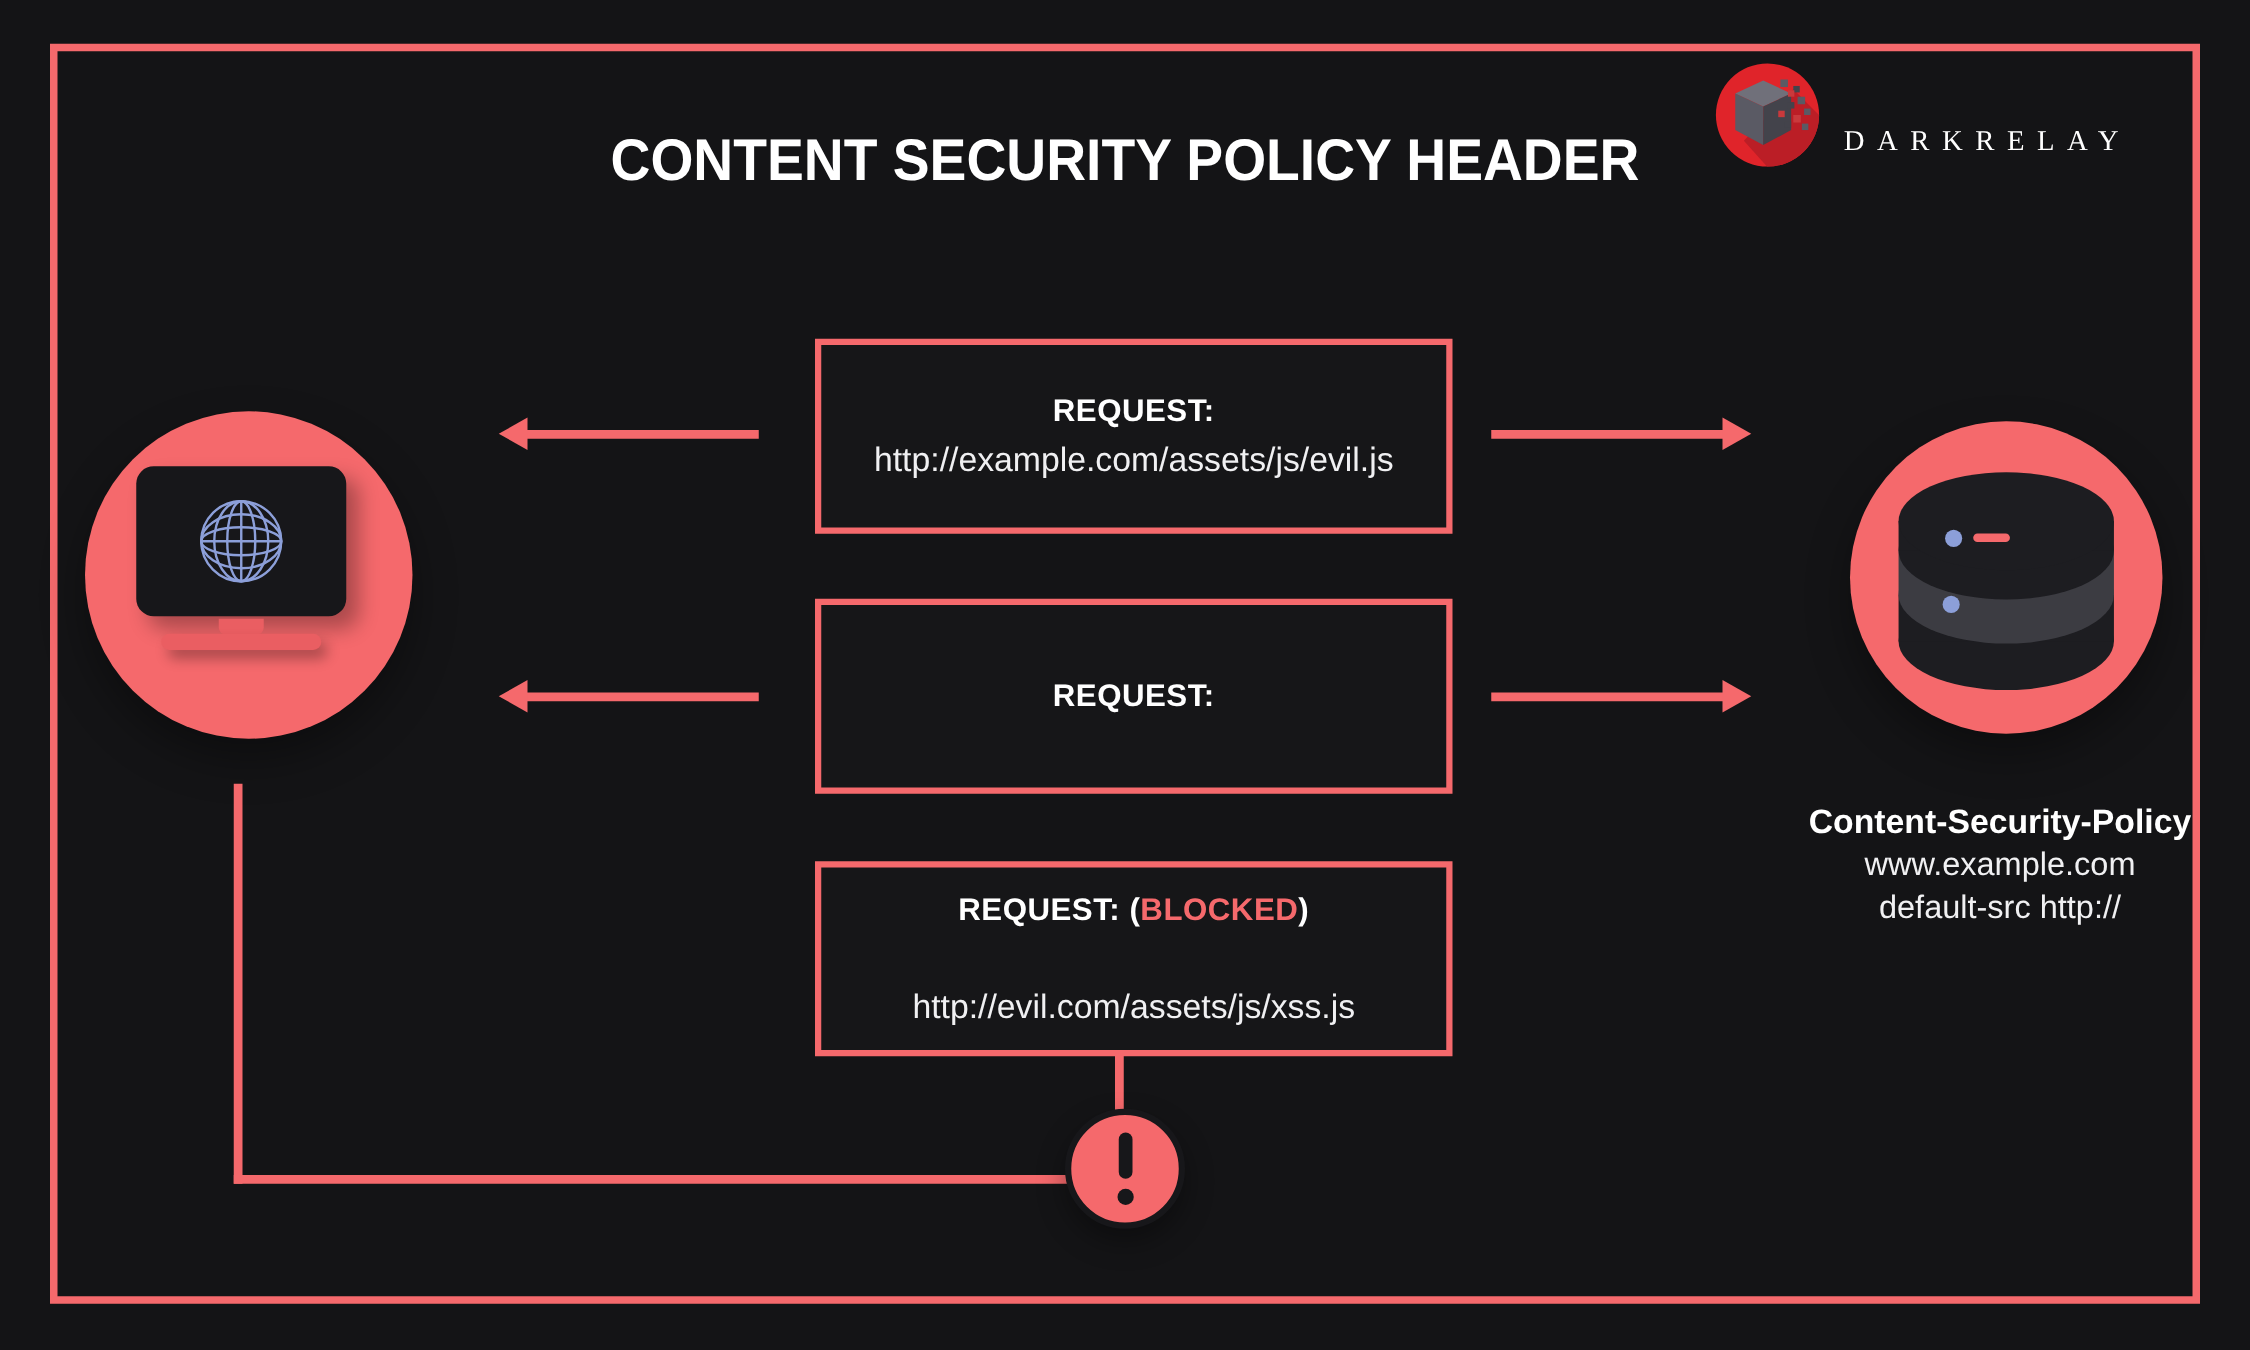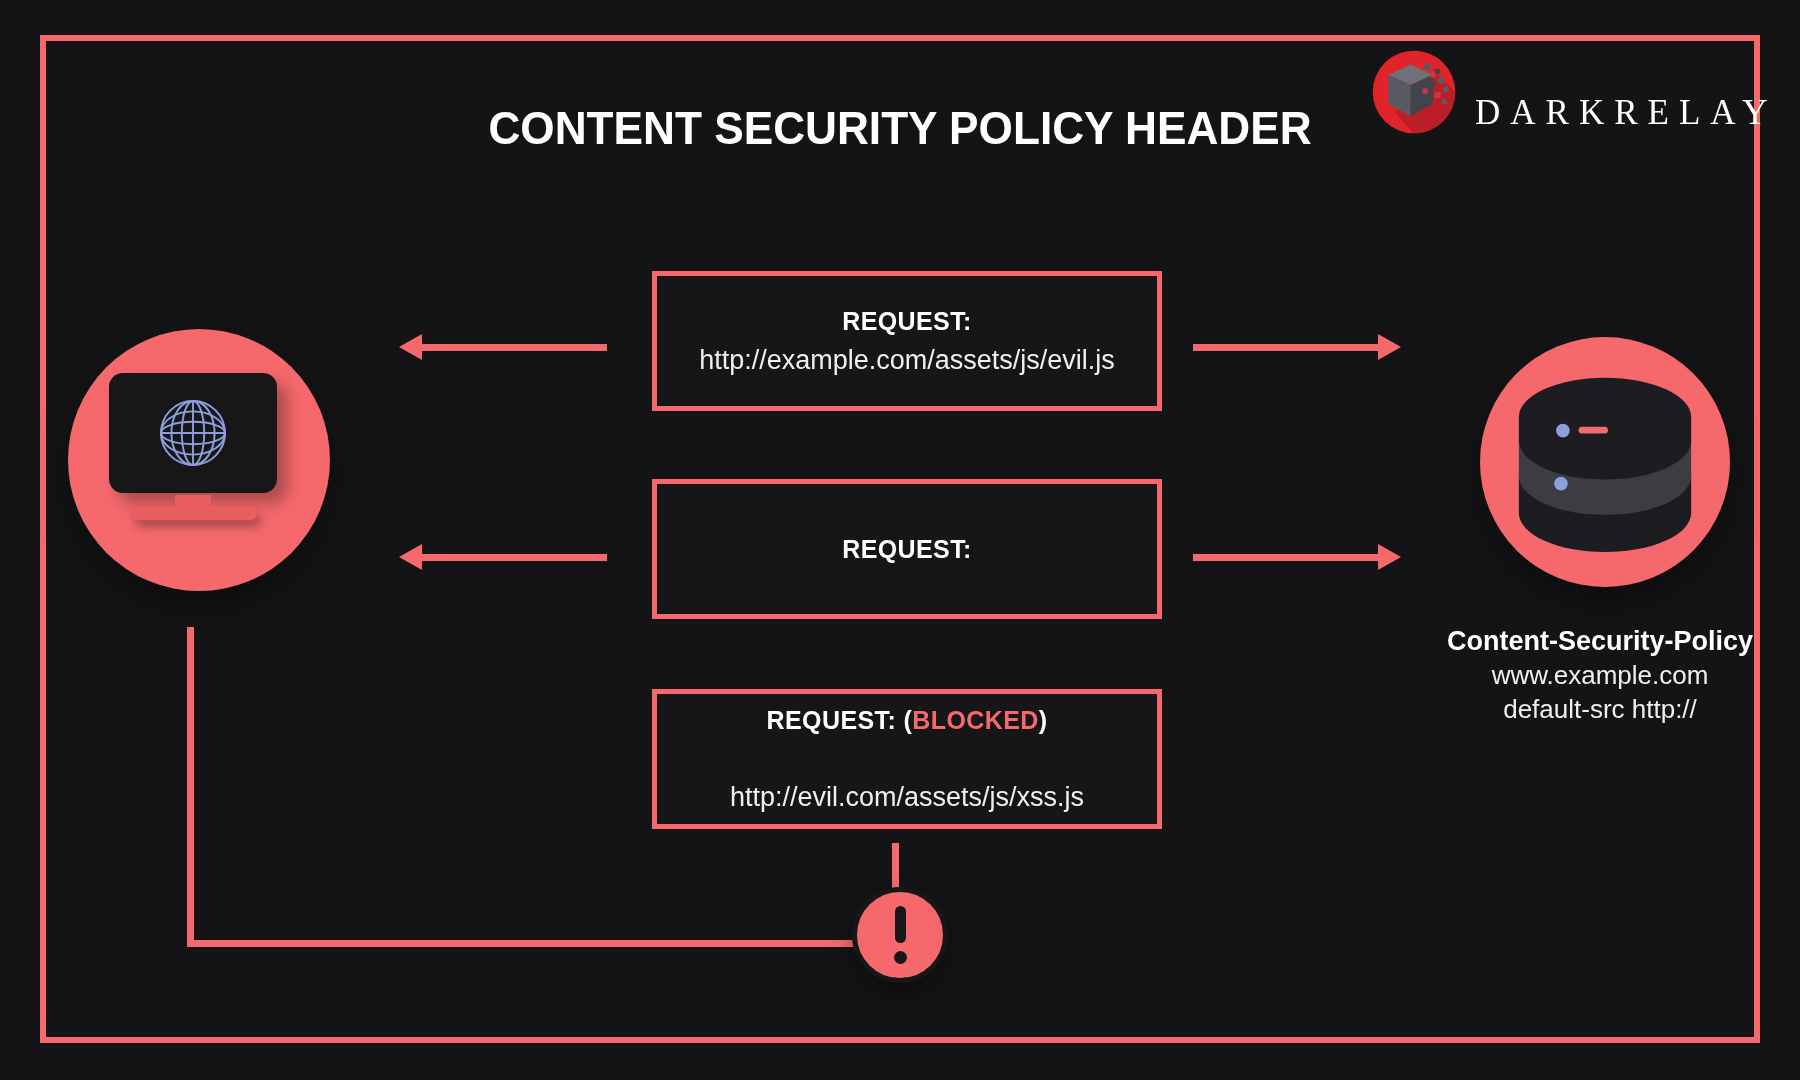--- a/index.html
+++ b/index.html
@@ -11,29 +11,29 @@
   }
   html,body{margin:0;padding:0;background:var(--background);}
   .canvas{position:relative;width:1800px;height:1080px;background:var(--background);
     overflow:hidden;font-family:"Liberation Sans","DejaVu Sans",sans-serif;color:var(--text);}
   .frame{position:absolute;left:40px;top:35px;width:1720px;height:1008px;
     border:6px solid var(--accent);box-sizing:border-box;}
 
   
   .brand{position:absolute;left:1371px;top:49px;display:flex;align-items:center;gap:18px;}
   .brand svg{width:86px;height:86px;display:block;}
-  .brand-name{font-family:"Liberation Serif","DejaVu Serif",serif;font-size:35px;
+  .brand-name{font-family:"Liberation Serif","DejaVu Serif",serif;font-size:23px;
     letter-spacing:10px;color:#fff;font-weight:400;margin-top:42px;}
 
   
   .title{position:absolute;left:0;top:100px;width:1800px;margin:0;text-align:center;
     font-size:47px;font-weight:700;letter-spacing:0;transform:scaleX(0.94);transform-origin:50% 50%;}
 
   
-  .req-box{position:absolute;left:652px;width:510px;height:140px;box-sizing:border-box;
+  .req-box{position:absolute;left:652px;width:510px;height:156px;box-sizing:border-box;
     border:5px solid var(--accent);background:var(--box-bg);display:flex;flex-direction:column;
     align-items:center;justify-content:center;gap:9px;}
   .req-box.b1{top:271px;} .req-box.b2{top:479px;} .req-box.b3{top:689px;gap:47px;}
   .req-label{font-size:25px;font-weight:700;letter-spacing:.4px;color:var(--text);}
   .req-label .blocked{color:var(--accent);}
   .req-url{font-size:27px;font-weight:400;color:var(--url-text);}
 
   
   .arrow{position:absolute;height:7px;background:var(--accent);}
   .arrow .head-left{position:absolute;left:-21px;top:-10px;width:0;height:0;
@@ -54,21 +54,21 @@
   .laptop-screen svg{width:80px;height:80px;display:block;}
   .laptop-notch{position:absolute;left:107px;top:166px;width:36px;height:13px;
     background:var(--laptop-base);border-radius:0 0 6px 6px;}
   .laptop-base{position:absolute;left:61px;top:178px;width:128px;height:13px;border-radius:8px;
     background:var(--laptop-base);box-shadow:5px 7px 10px rgba(0,0,0,.30);}
 
   
   .server-circle{position:absolute;left:1480px;top:337px;width:250px;height:250px;border-radius:50%;
     background:var(--accent);box-shadow:0 16px 34px rgba(0,0,0,.35);}
   .server-circle svg{position:absolute;left:32px;top:26px;width:186px;height:198px;display:block;}
-  .server-label{position:absolute;left:1430px;top:624px;width:340px;text-align:center;line-height:34px;}
+  .server-label{position:absolute;left:1430px;top:640px;width:340px;text-align:center;line-height:34px;}
   .policy-title{font-size:27px;font-weight:700;color:var(--text);}
   .policy-line{font-size:26px;font-weight:400;color:var(--url-text);}
 
   
   .line{position:absolute;background:var(--accent);}
   .v-line{left:187px;top:627px;width:7px;height:320px;}
   .h-line{left:187px;top:940px;width:692px;height:7px;}
   .drop-line{left:892px;top:843px;width:7px;height:52px;}
 
   

